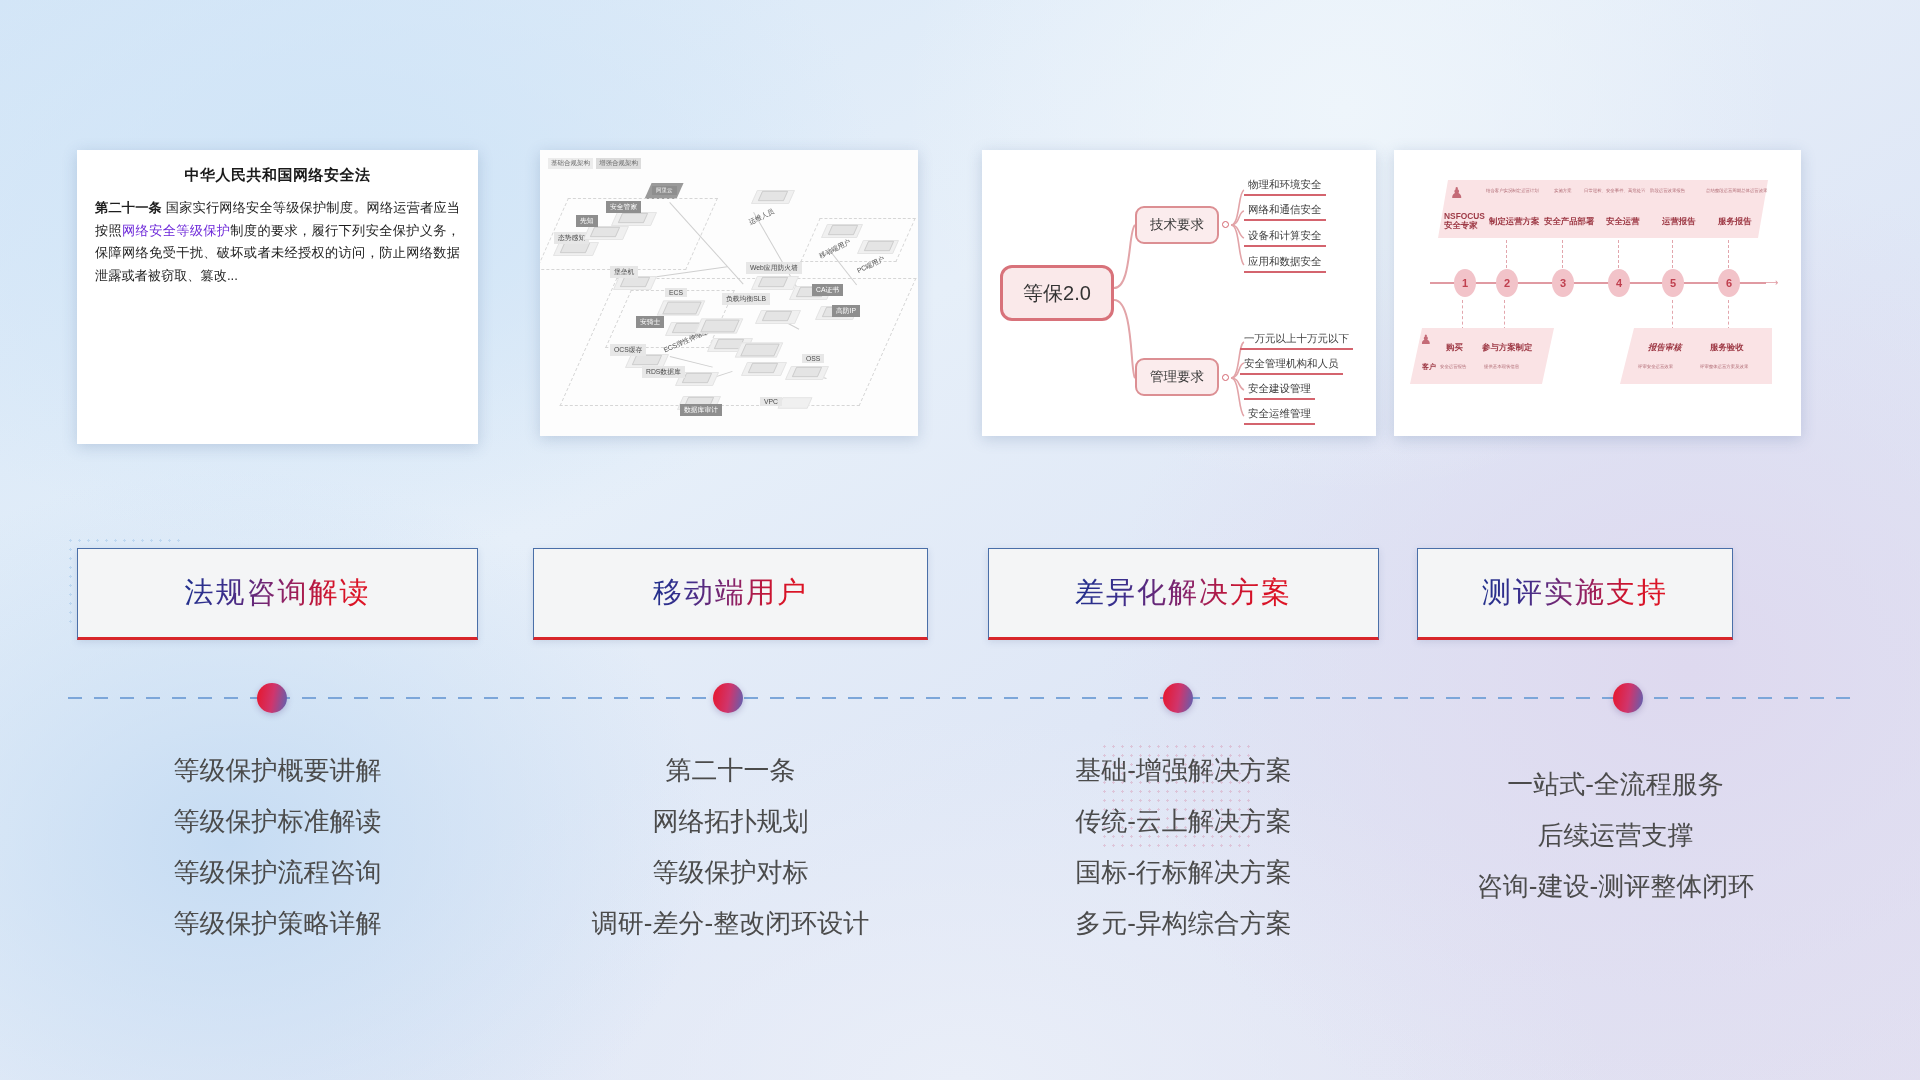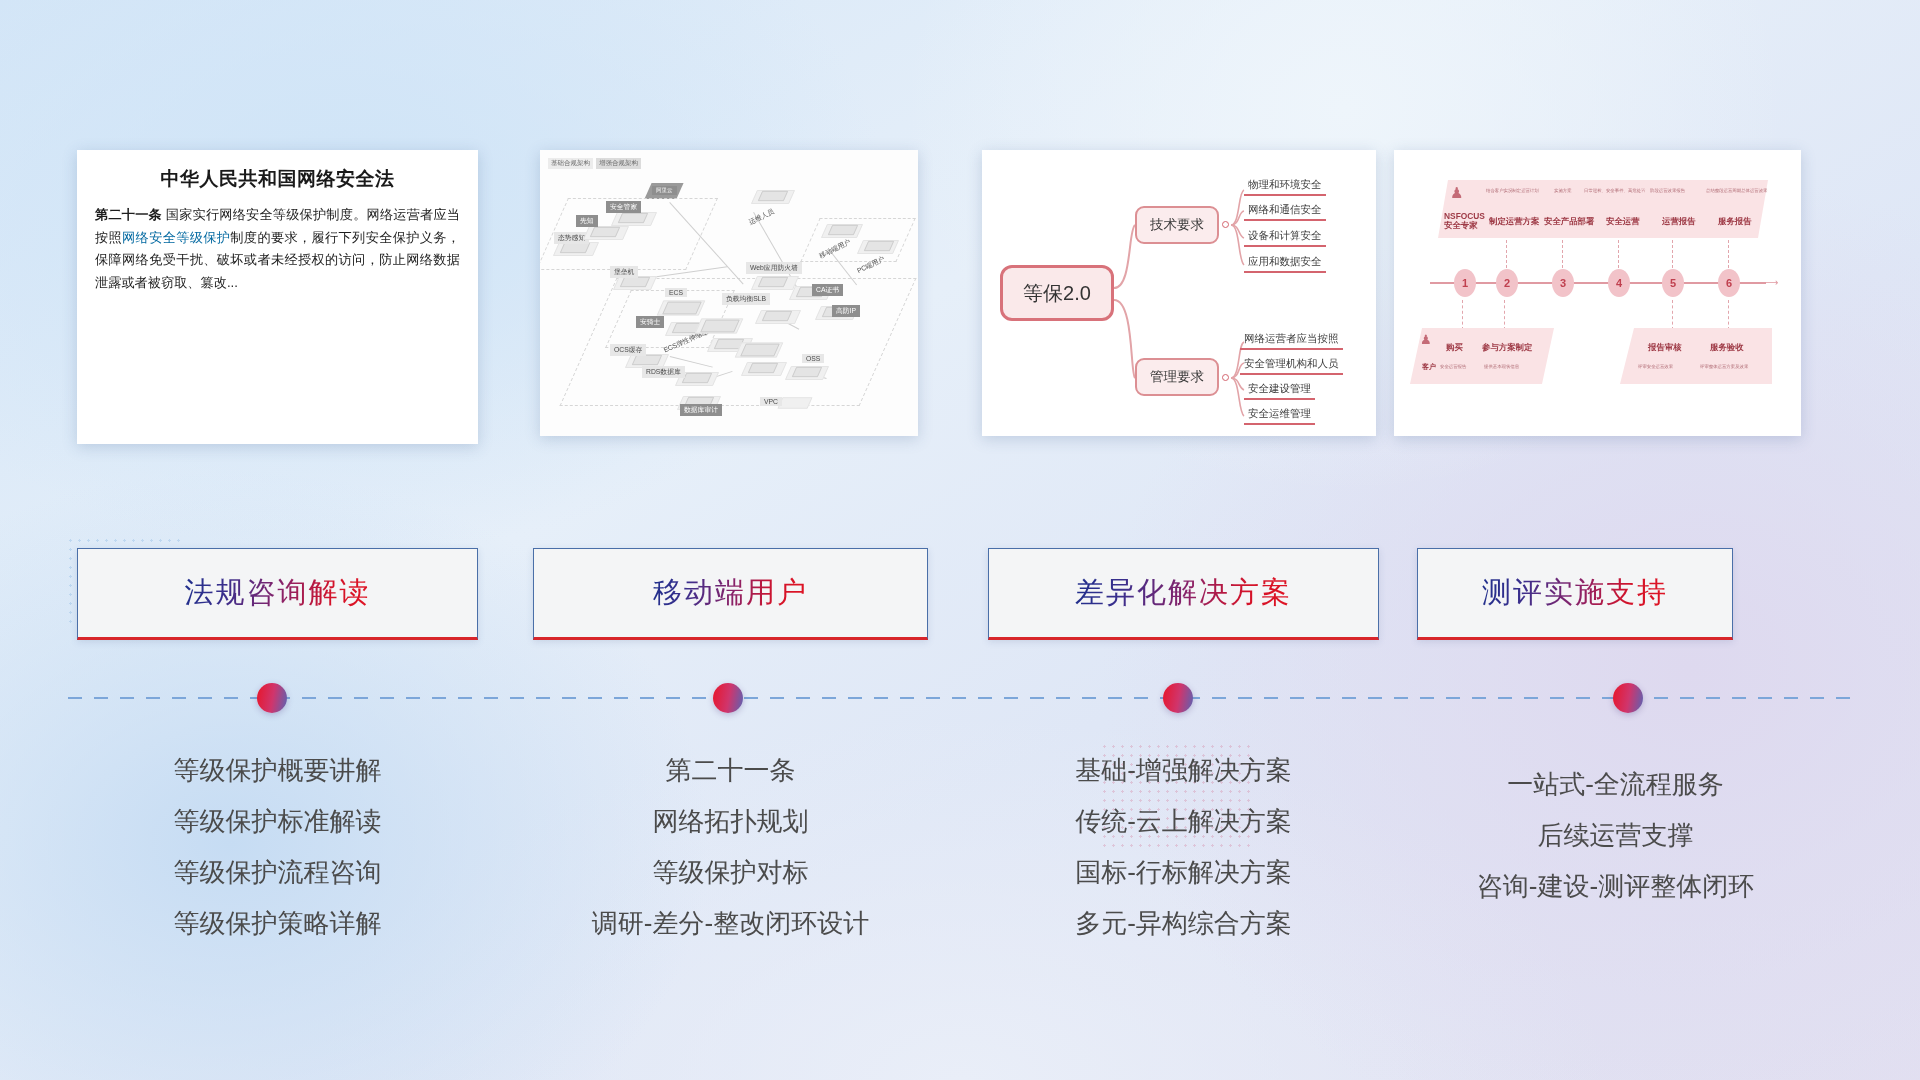--- a/index.html
+++ b/index.html
@@ -26,25 +26,25 @@
   .cards{position:absolute;left:0;top:150px;width:1920px;height:300px;}
   .card{position:absolute;top:0;background:#fff;
         box-shadow:0 3px 14px rgba(60,90,140,.22);overflow:hidden;}
   .card.c1{left:77px;width:401px;height:294px;}
   .card.c2{left:540px;width:378px;height:286px;}
   .card.c3{left:982px;width:394px;height:286px;}
   .card.c4{left:1394px;width:407px;height:286px;}
 
   
   .law{padding:16px 18px 10px;}
-  .law h1{font-size:19px;font-weight:bold;text-align:center;color:#1a1a1a;
+  .law h1{font-size:15px;font-weight:bold;text-align:center;color:#1a1a1a;
           letter-spacing:.5px;margin-bottom:12px;}
   .law p{font-size:13.2px;line-height:1.72;color:#1d1d1d;text-align:justify;}
   .law b{font-weight:bold;}
-  .law .r{color:#0369a1;}
+  .law .r{color:#6d28d9;}
 
   
   .arch{position:relative;width:100%;height:100%;background:#fdfdfd;}
   .arch .tag{position:absolute;font-size:6.5px;color:#6b6b6b;background:#ececec;
              padding:1px 3px;white-space:nowrap;}
   .arch .lbl{position:absolute;font-size:6.8px;color:#4a4a4a;white-space:nowrap;}
   .arch .lbl.dark{background:#8e8e8e;color:#fff;padding:1px 4px;}
   .arch .lbl.box{background:#e7e7e7;padding:1px 4px;}
   .arch .node{position:absolute;width:26px;height:16px;background:#e4e4e4;
       border:1px solid #c9c9c9;transform:skewX(-24deg) scaleY(.62);}
@@ -257,21 +257,21 @@
 
       <div class="br t">技术要求</div>
       <div class="knob" style="left:240px;top:71px;"></div>
       <div class="leaf" style="left:262px;top:28px;">物理和环境安全</div>
       <div class="leaf" style="left:262px;top:53px;">网络和通信安全</div>
       <div class="leaf" style="left:262px;top:79px;">设备和计算安全</div>
       <div class="leaf" style="left:262px;top:105px;">应用和数据安全</div>
 
       <div class="br m">管理要求</div>
       <div class="knob" style="left:240px;top:224px;"></div>
-      <div class="leaf" style="left:258px;top:182px;">网络运营者应当按照</div>
+      <div class="leaf" style="left:258px;top:182px;">一万元以上十万元以下</div>
       <div class="leaf" style="left:258px;top:207px;">安全管理机构和人员</div>
       <div class="leaf" style="left:262px;top:232px;">安全建设管理</div>
       <div class="leaf" style="left:262px;top:257px;">安全运维管理</div>
     </div>
   </div>
 
   <div class="card c4">
     <div class="ns">
       <div class="band" style="left:44px;top:30px;width:330px;height:58px;
            clip-path:polygon(10px 0,330px 0,320px 58px,0 58px);"></div>
@@ -315,21 +315,21 @@
            clip-path:polygon(12px 0,144px 0,132px 56px,0 56px);"></div>
       <div class="ico" style="left:26px;top:182px;font-size:13px;">♟</div>
       <div class="tt" style="left:28px;top:212px;font-size:7px;">客户</div>
       <div class="tt" style="left:52px;top:192px;">购买</div>
       <div class="st" style="left:46px;top:214px;">安全运营报告</div>
       <div class="tt" style="left:88px;top:192px;">参与方案制定</div>
       <div class="st" style="left:90px;top:214px;">提供基本现状信息</div>
 
       <div class="band" style="left:226px;top:178px;width:152px;height:56px;
            clip-path:polygon(14px 0,152px 0,152px 56px,0 56px);"></div>
-      <div class="tt" style="left:254px;top:192px;">报告审核</div>
+      <div class="tt" style="left:254px;top:192px;font-style:italic;">报告审核</div>
       <div class="st" style="left:244px;top:214px;">评审安全运营效果</div>
       <div class="tt" style="left:316px;top:192px;">服务验收</div>
       <div class="st" style="left:306px;top:214px;">评审整体运营方案及效果</div>
     </div>
   </div>
 </div>
 
 <div class="heads">
   <div class="head h1">
     <span>法规咨询解读</span>

